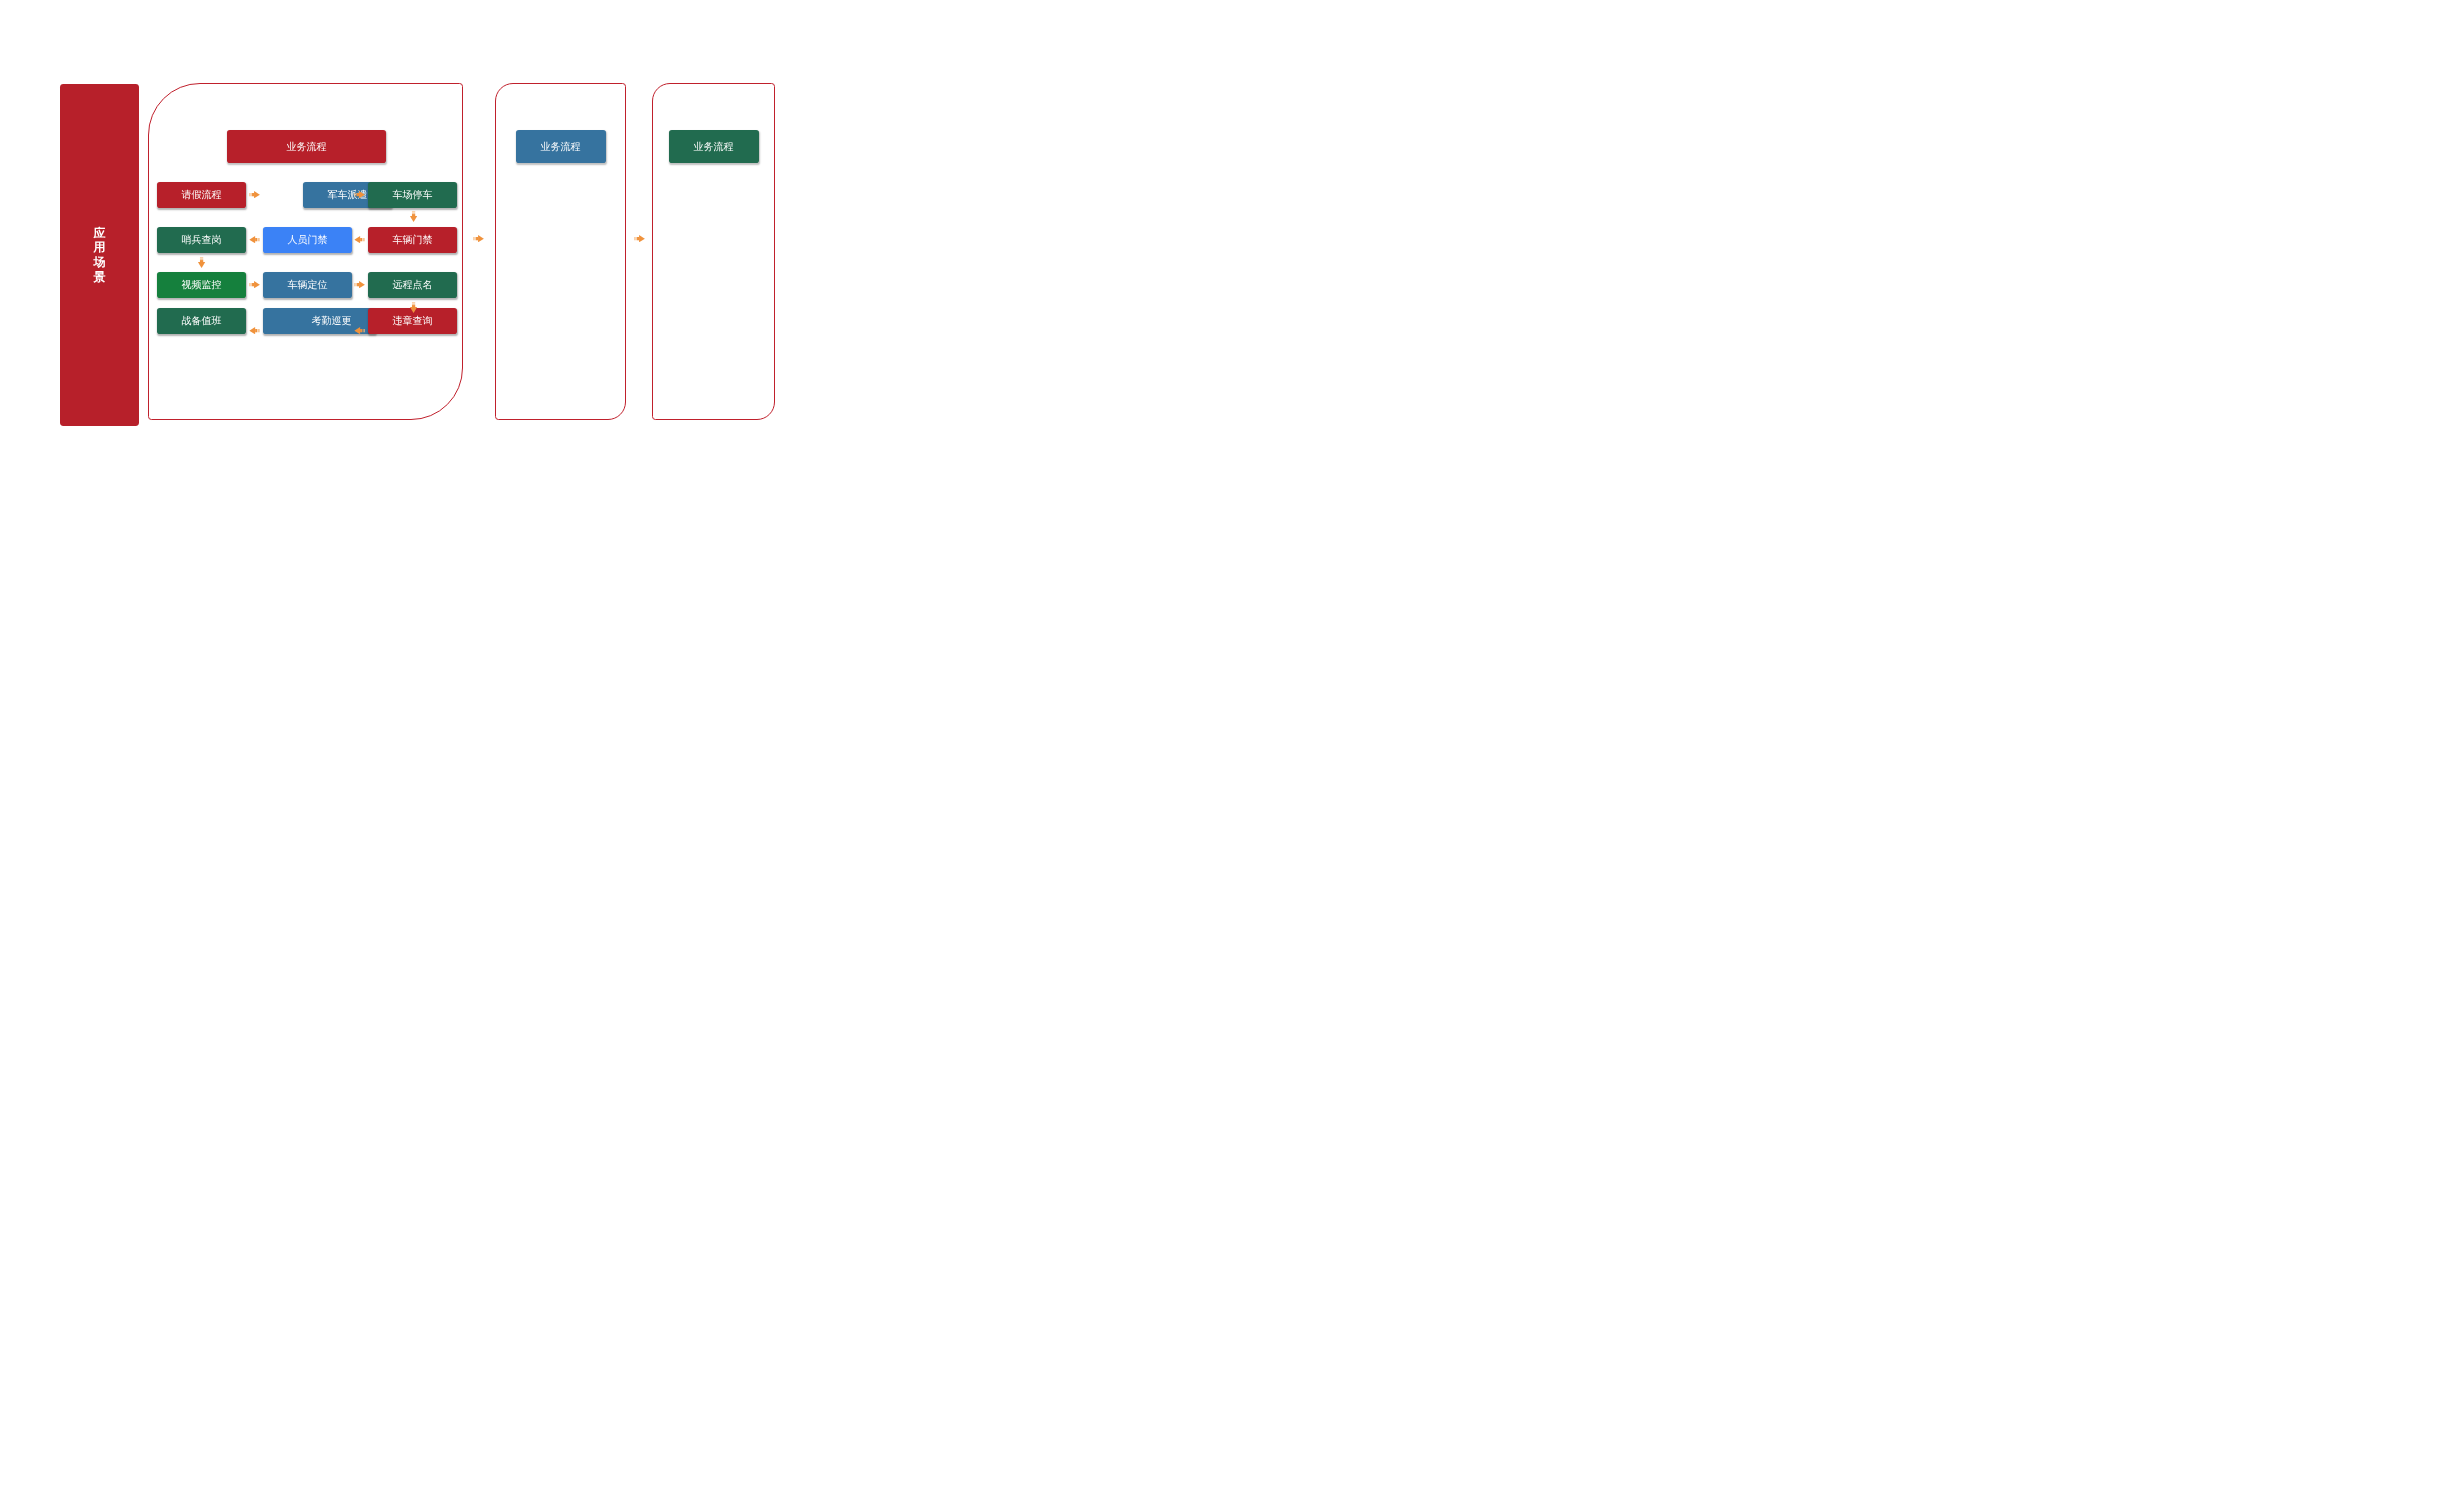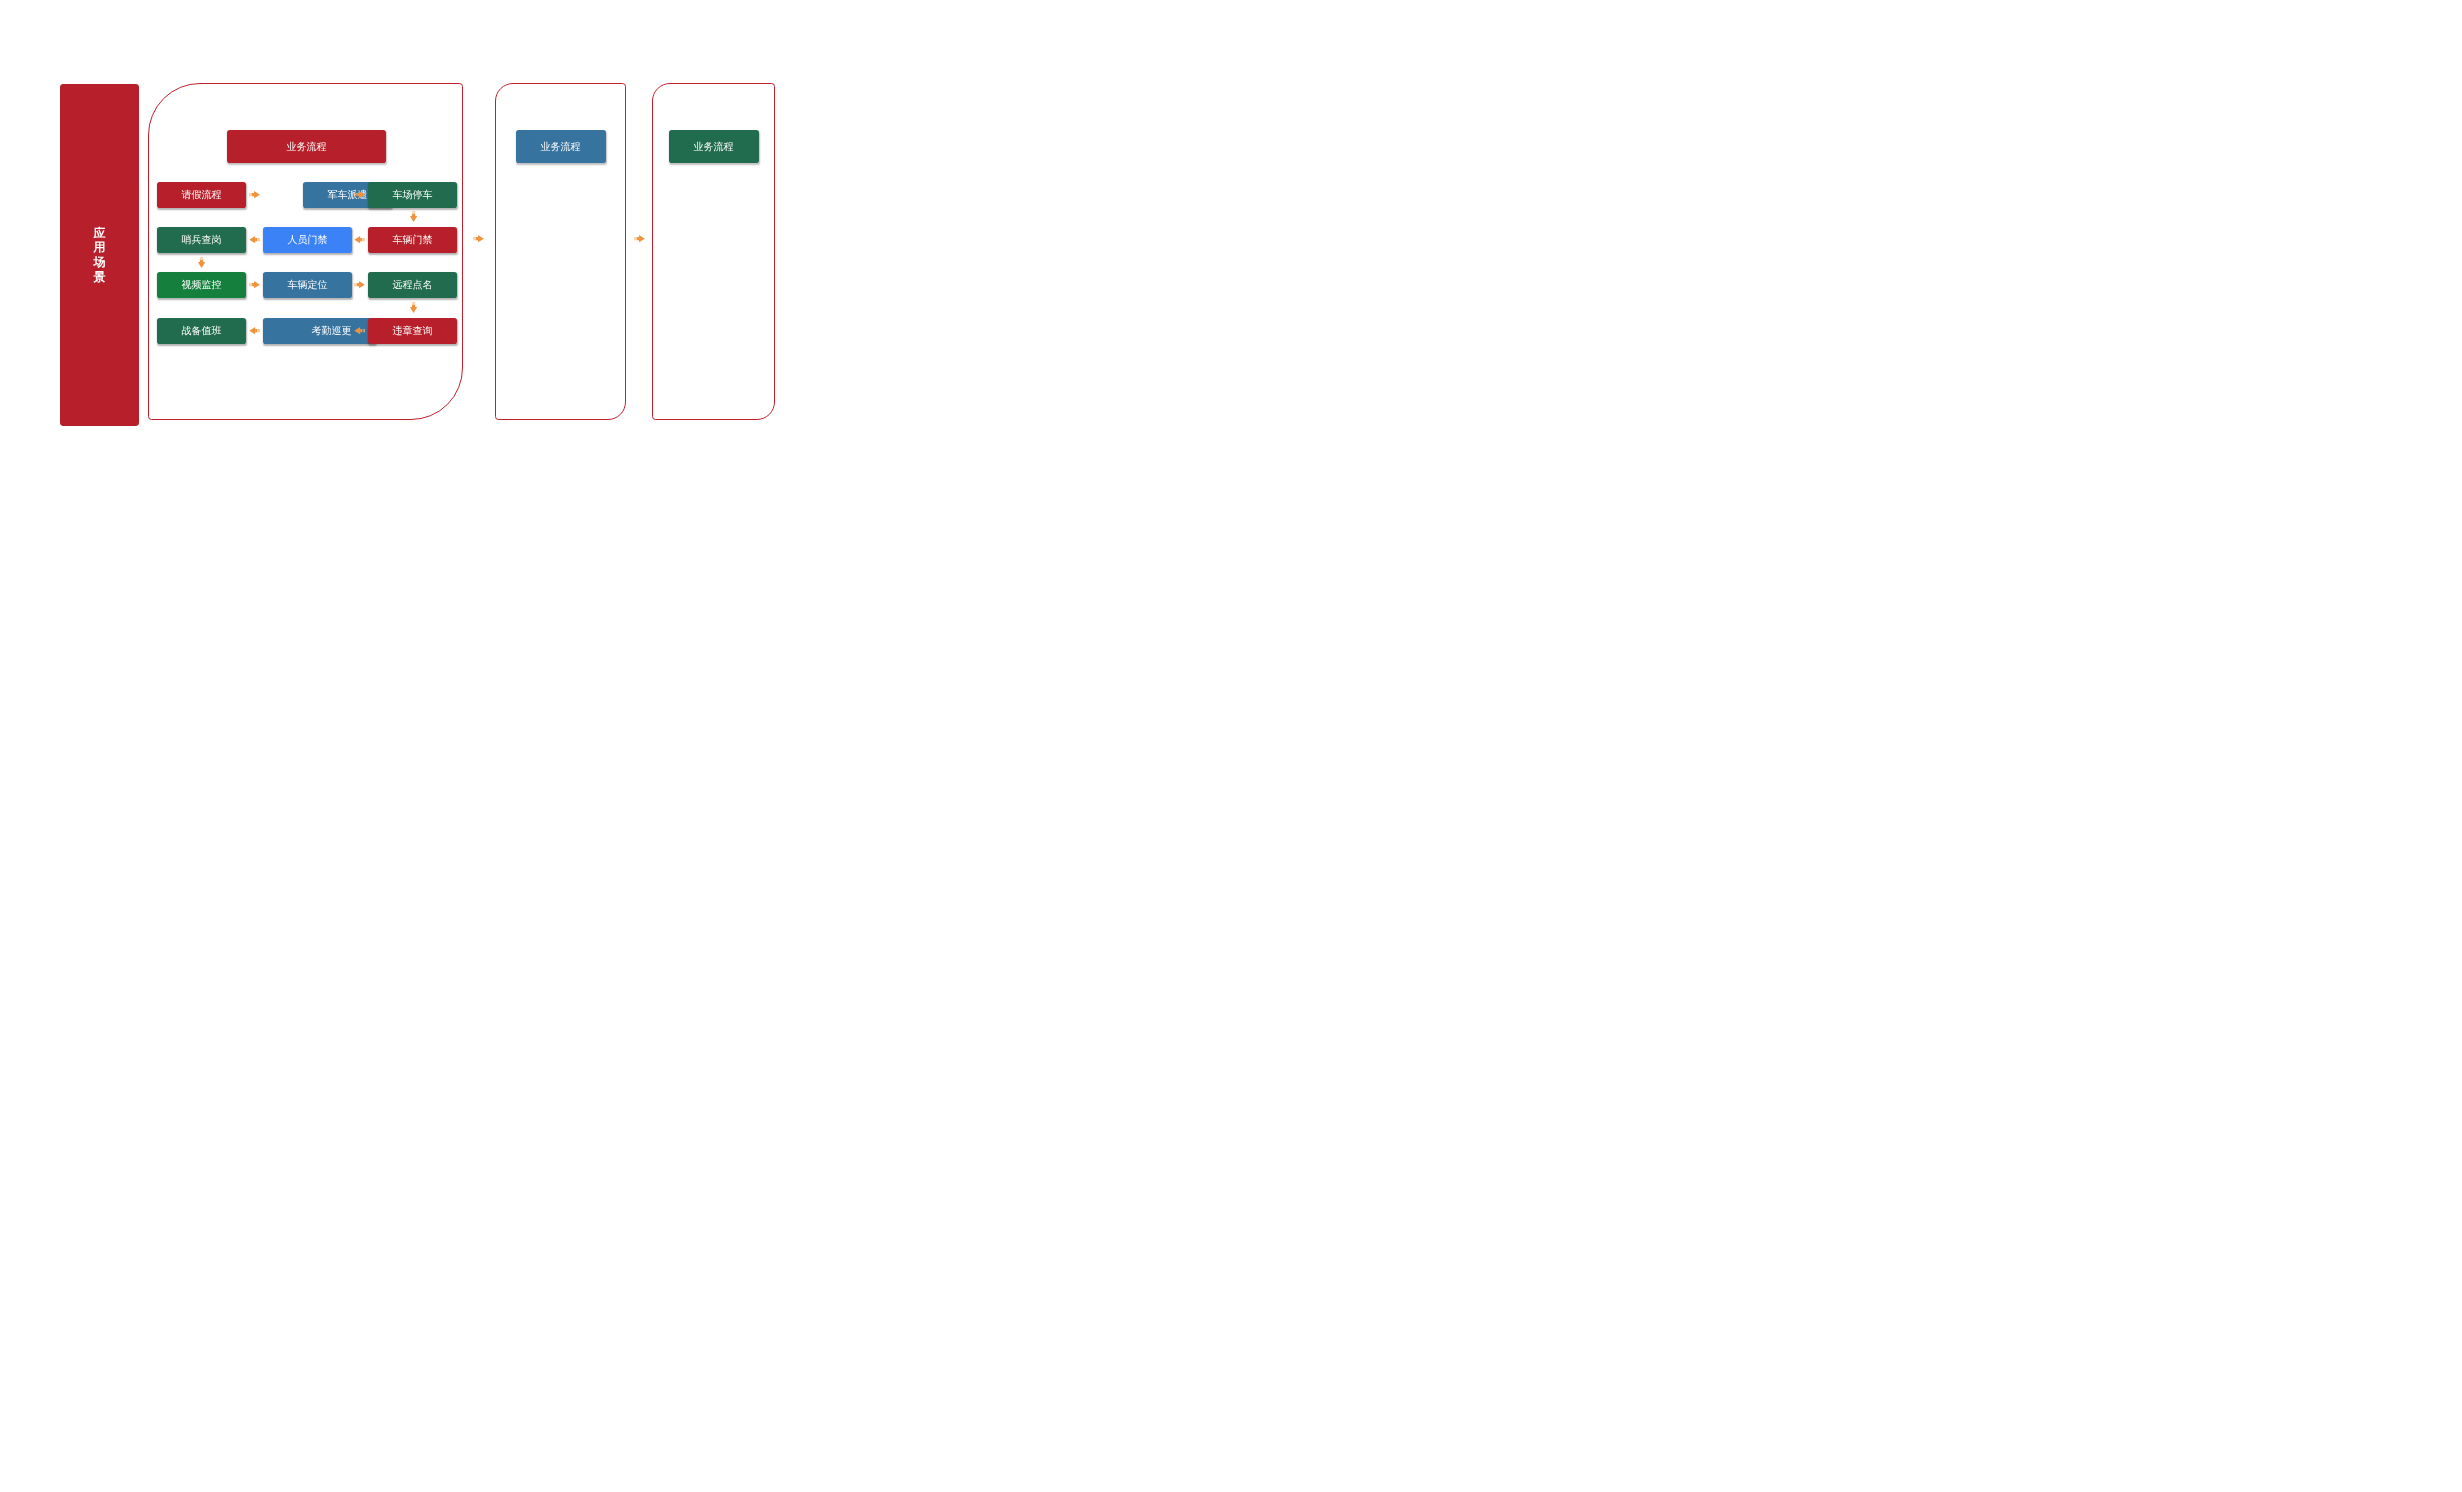--- a/index.html
+++ b/index.html
@@ -27,21 +27,21 @@
   .hdr{position:absolute;display:flex;align-items:center;justify-content:center;
        color:#fff;font-size:10px;border-radius:2.8px;box-shadow:0.6px 1.1px 1.7px rgba(0,0,0,.25);}
   .hdr-flow{left:78px;top:46px;width:159px;height:33px;}
   .hdr-small{left:50%;transform:translateX(-50%);top:46px;width:90px;height:33px;}
 
   
   .cell{position:absolute;width:89px;height:26.4px;border-radius:2.8px;color:#fff;
         font-size:10px;display:flex;align-items:center;justify-content:center;
         box-shadow:0.6px 1.1px 1.7px rgba(0,0,0,.3);}
   .col1{left:7.9px}.col2{left:114px}.col3{left:219px}
-  .row1{top:98px}.row2{top:143px}.row3{top:188px}.row4{top:234px}
+  .row1{top:98px}.row2{top:143px}.row3{top:188px}.row4{top:224px}
 
   
   .arr{position:absolute;width:11.2px;height:7.3px;}
   .arr svg{display:block;width:100%;height:100%;}
   .arr .s1{fill:var(--arrow-light)} .arr .s2{fill:var(--arrow-mid)} .arr .s3{fill:var(--arrow-main)}
   .arr.left{transform:scaleX(-1);}
   .arr.down{transform:rotate(90deg);}
 
   
   .list{position:absolute;left:0;right:0;top:93px;text-align:center;color:#111;font-size:8.4px;}

